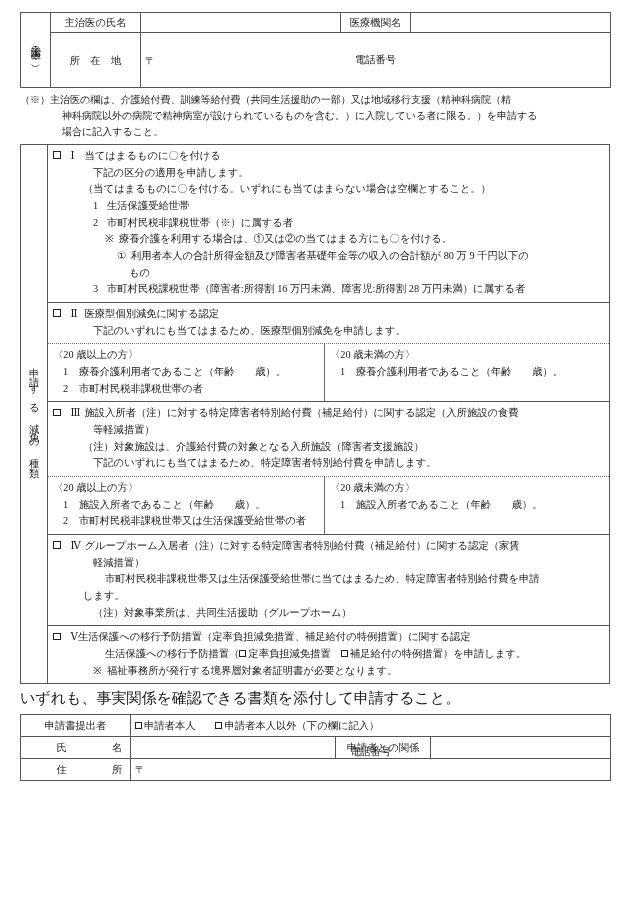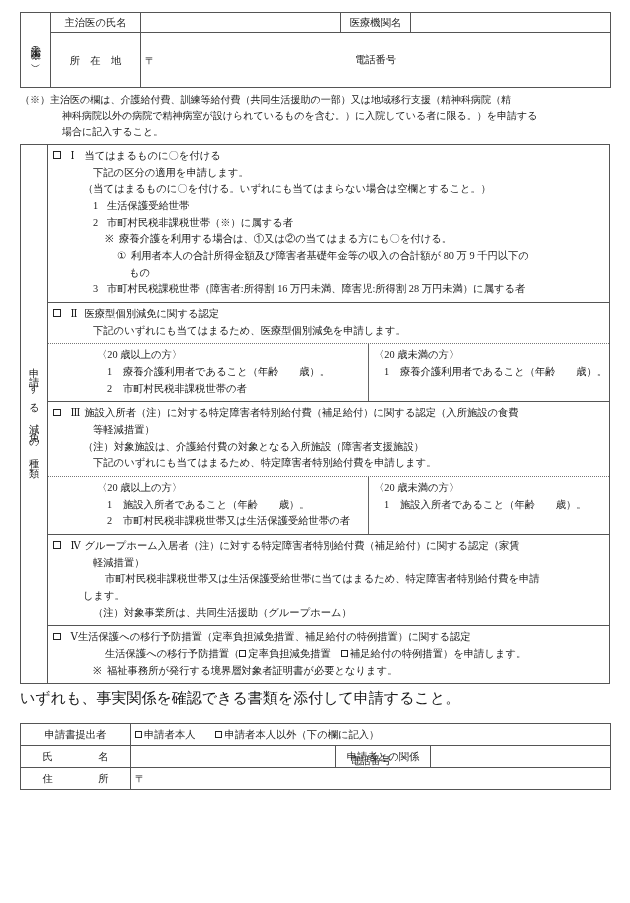--- a/index.html
+++ b/index.html
@@ -48,21 +48,21 @@
   .vert span {
     writing-mode: vertical-rl;
     text-orientation: upright;
     display: inline-block;
     letter-spacing: 2px;
     line-height: 1.15;
   }
 
   .lbl-center { text-align: center; }
   .lbl-spread {
-    text-align: center;
+    text-align: right;
     letter-spacing: 0.35em;
     text-indent: 0.35em;
   }
   .blank { }
 
   
   .addr-cell {
     height: 50px;
     position: relative;
     vertical-align: top;
@@ -146,41 +146,40 @@
   
   .agecols {
     display: flex;
     border-top: 1px dotted #777;
   }
   .agecols .colL {
     flex: 0 0 277px;
     border-right: 1px solid #666;
     padding: 3px 5px 4px 5px;
     box-sizing: border-box;
-    margin-left: 44px;
   }
   .agecols .colR {
     flex: 1 1 auto;
     padding: 3px 5px 4px 5px;
     box-sizing: border-box;
     min-width: 0;
   }
   .agehdr { display: block; line-height: 1.62; }
   .ageitem { display: block; line-height: 1.62; padding-left: 10px; white-space: nowrap; }
   .ageitem .rn { min-width: 16px; }
 
   
   .midnote {
     width: 590px;
     margin: 3px 0 3px 0;
     font-size: 15px;
   }
 
   
-  table.bottom { margin-top: 13px; }
+  table.bottom { margin-top: 4px; }
   table.bottom td { height: 17px; }
   .chk-line { white-space: nowrap; }
   .chk-line .gap { display: inline-block; width: 20px; }
 </style>
 </head>
 <body>
 
 <div class="page">
 
   <table class="frm">

